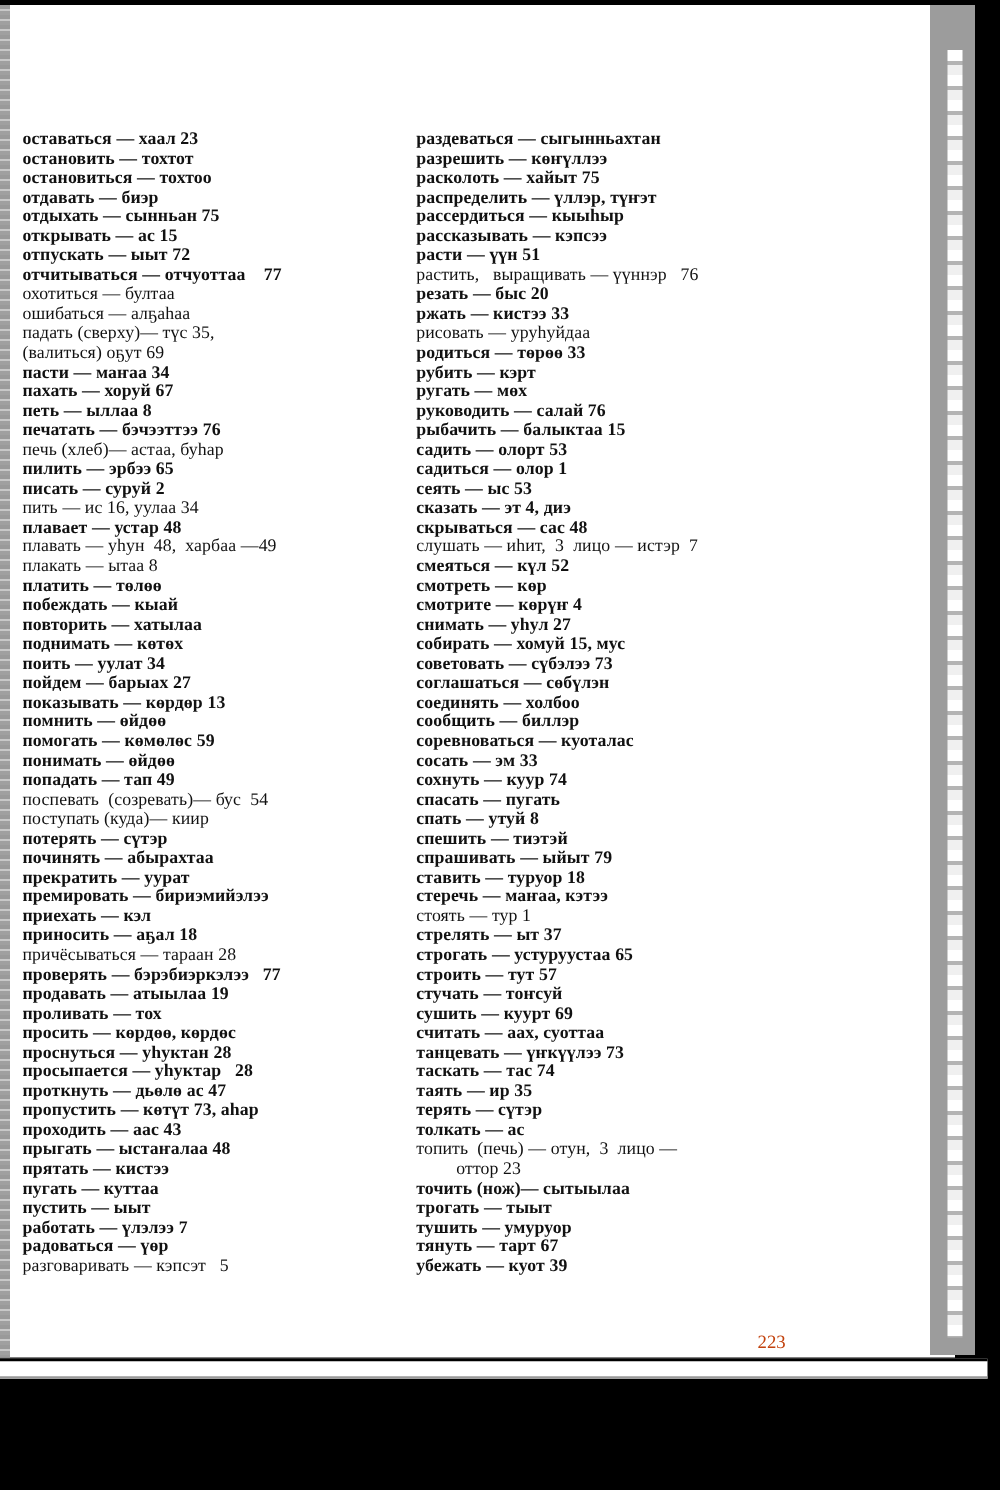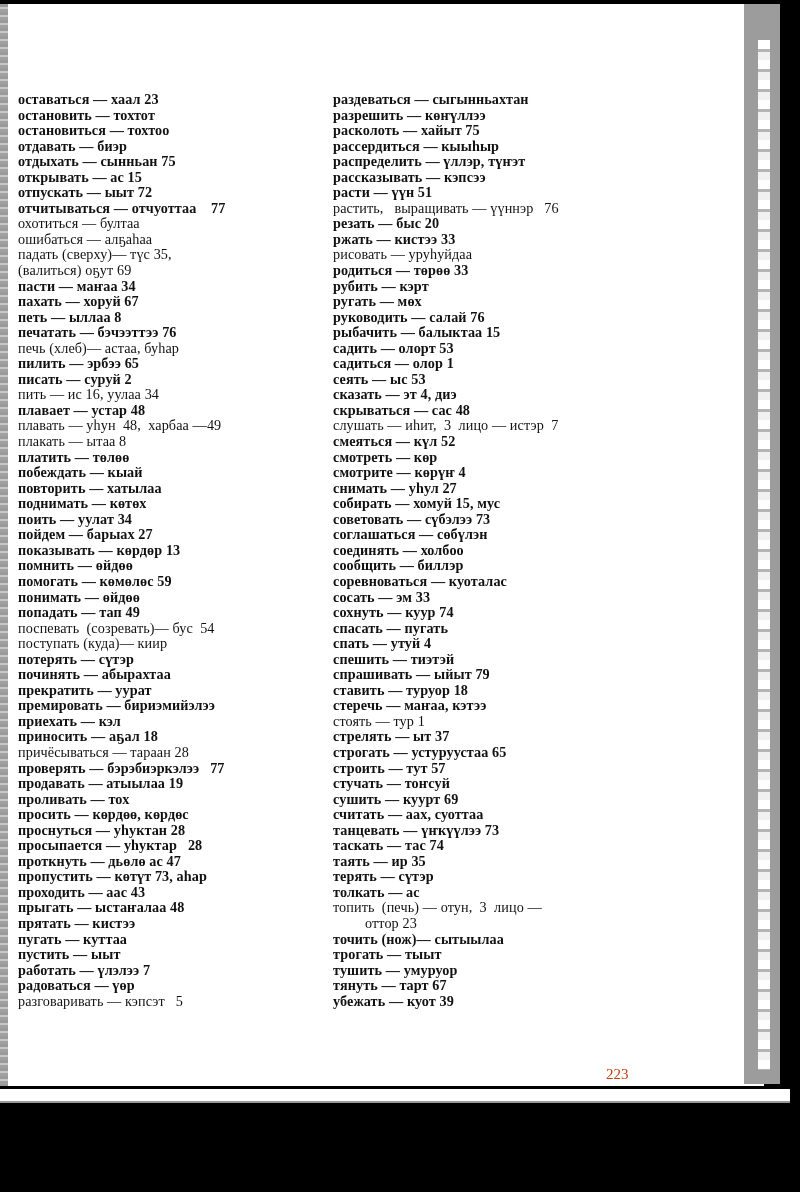--- a/index.html
+++ b/index.html
@@ -22,21 +22,21 @@
     }
     .right-edge-inner {
       position: absolute; left: 758px; top: 40px; width: 12px; height: 1030px;
       background: repeating-linear-gradient(180deg, #ffffff 0 9px, #b4b4b4 9px 12px, #f0f0f0 12px 20px);
     }
     .bottom-band {
       position: absolute; left: 0; top: 1087px; width: 790px; height: 12px;
       background: #ffffff; border-top: 2px solid #000; border-bottom: 2px solid #999;
     }
     .col {
-      position: absolute; top: 92px;
+      position: absolute; top: 104px;
       font-size: 14.2px; line-height: 15.55px; color: #111;
       letter-spacing: 0.1px;
     }
     .col.left { left: 18px; width: 310px; }
     .col.right { left: 333px; width: 320px; }
     .entry { white-space: pre; }
     .entry.bold { font-weight: bold; }
     .entry.indent { padding-left: 32px; }
     .page-number {
       position: absolute; left: 606px; top: 1066px;
@@ -110,22 +110,22 @@
     <div class="entry bold">пугать — куттаа</div>
     <div class="entry bold">пустить — ыыт</div>
     <div class="entry bold">работать — үлэлээ 7</div>
     <div class="entry bold">радоваться — үөр</div>
     <div class="entry">разговаривать — кэпсэт   5</div>
   </div>
 <div class="col right" id="col-right">
     <div class="entry bold">раздеваться — сыгынньахтан</div>
     <div class="entry bold">разрешить — көҥүллээ</div>
     <div class="entry bold">расколоть — хайыт 75</div>
+    <div class="entry bold">распределить — үллэр, түҥэт</div>
     <div class="entry bold">рассердиться — кыыһыр</div>
-    <div class="entry bold">распределить — үллэр, түҥэт</div>
     <div class="entry bold">рассказывать — кэпсээ</div>
     <div class="entry bold">расти — үүн 51</div>
     <div class="entry">растить,   выращивать — үүннэр   76</div>
     <div class="entry bold">резать — быс 20</div>
     <div class="entry bold">ржать — кистээ 33</div>
     <div class="entry">рисовать — уруһуйдаа</div>
     <div class="entry bold">родиться — төрөө 33</div>
     <div class="entry bold">рубить — кэрт</div>
     <div class="entry bold">ругать — мөх</div>
     <div class="entry bold">руководить — салай 76</div>
@@ -142,21 +142,21 @@
     <div class="entry bold">снимать — уһул 27</div>
     <div class="entry bold">собирать — хомуй 15, мус</div>
     <div class="entry bold">советовать — сүбэлээ 73</div>
     <div class="entry bold">соглашаться — сөбүлэн</div>
     <div class="entry bold">соединять — холбоо</div>
     <div class="entry bold">сообщить — биллэр</div>
     <div class="entry bold">соревноваться — куоталас</div>
     <div class="entry bold">сосать — эм 33</div>
     <div class="entry bold">сохнуть — куур 74</div>
     <div class="entry bold">спасать — пугать</div>
-    <div class="entry bold">спать — утуй 4</div>
+    <div class="entry bold">спать — утуй 8</div>
     <div class="entry bold">спешить — тиэтэй</div>
     <div class="entry bold">спрашивать — ыйыт 79</div>
     <div class="entry bold">ставить — туруор 18</div>
     <div class="entry bold">стеречь — маҥаа, кэтээ</div>
     <div class="entry">стоять — тур 1</div>
     <div class="entry bold">стрелять — ыт 37</div>
     <div class="entry bold">строгать — устуруустаа 65</div>
     <div class="entry bold">строить — тут 57</div>
     <div class="entry bold">стучать — тоҥсуй</div>
     <div class="entry bold">сушить — куурт 69</div>

